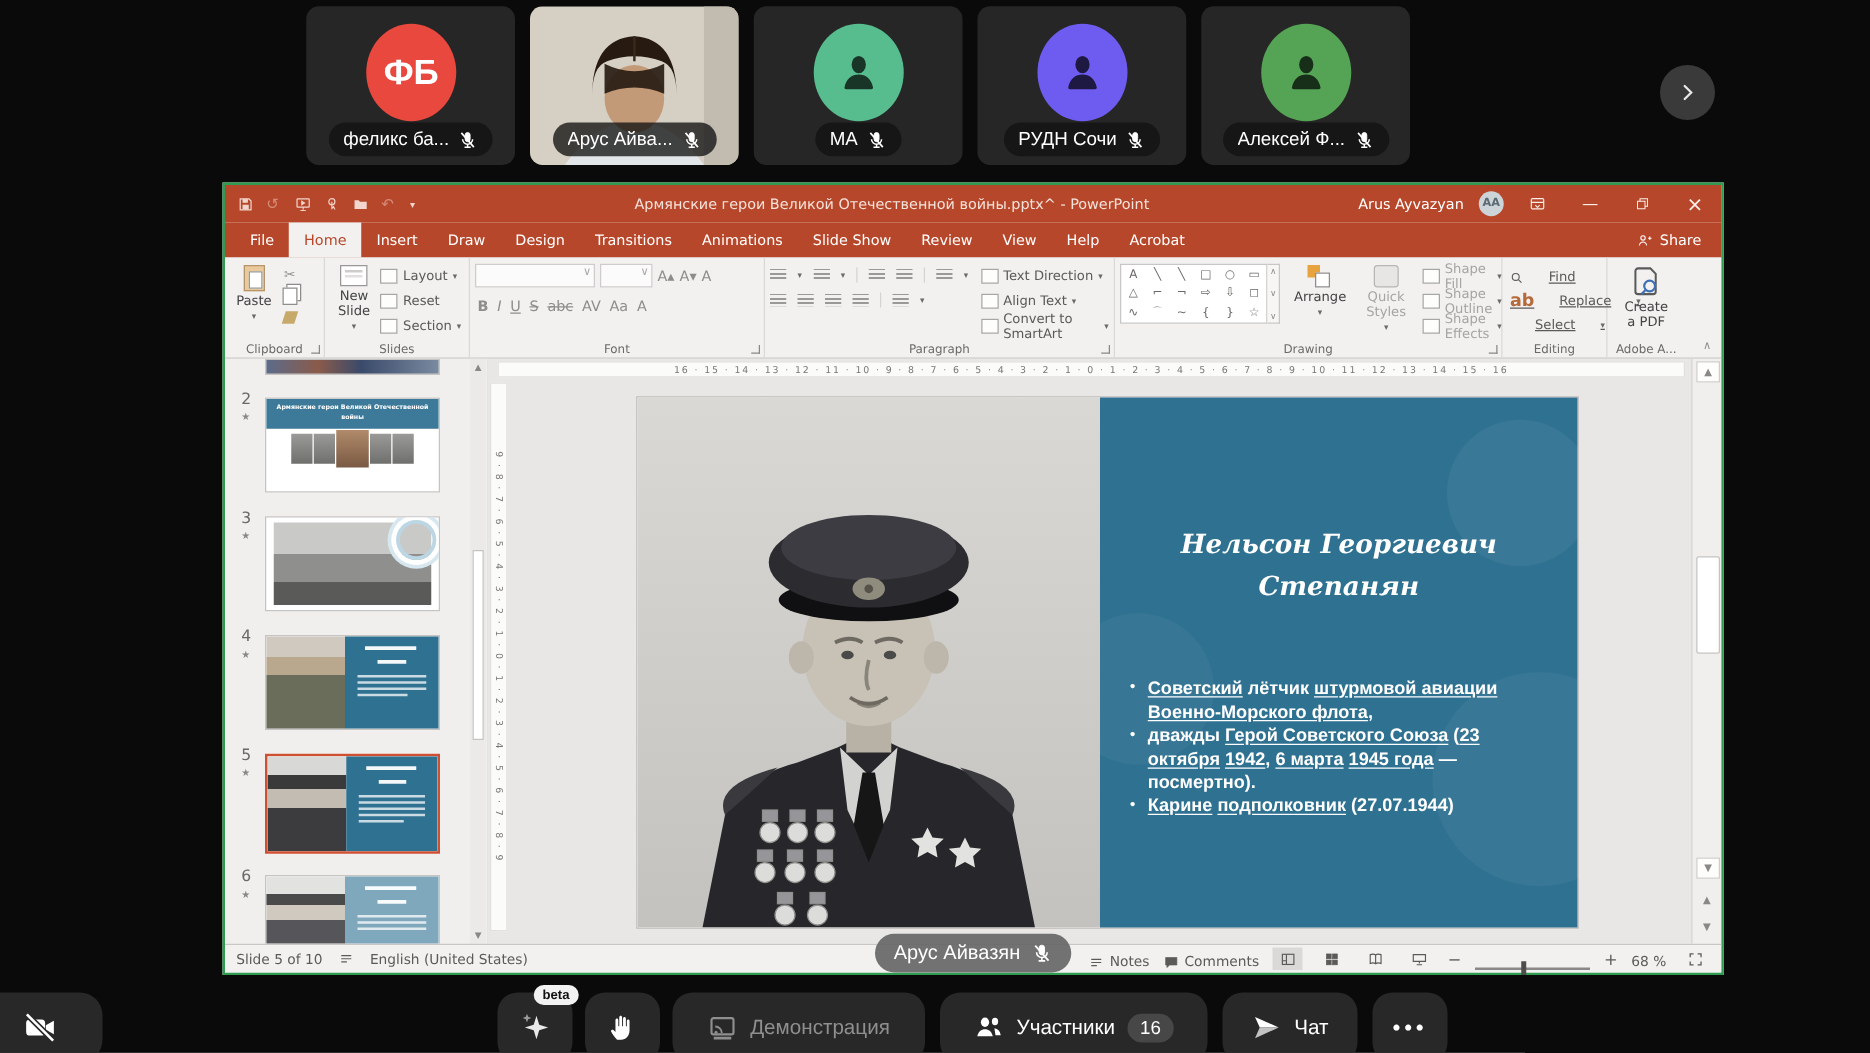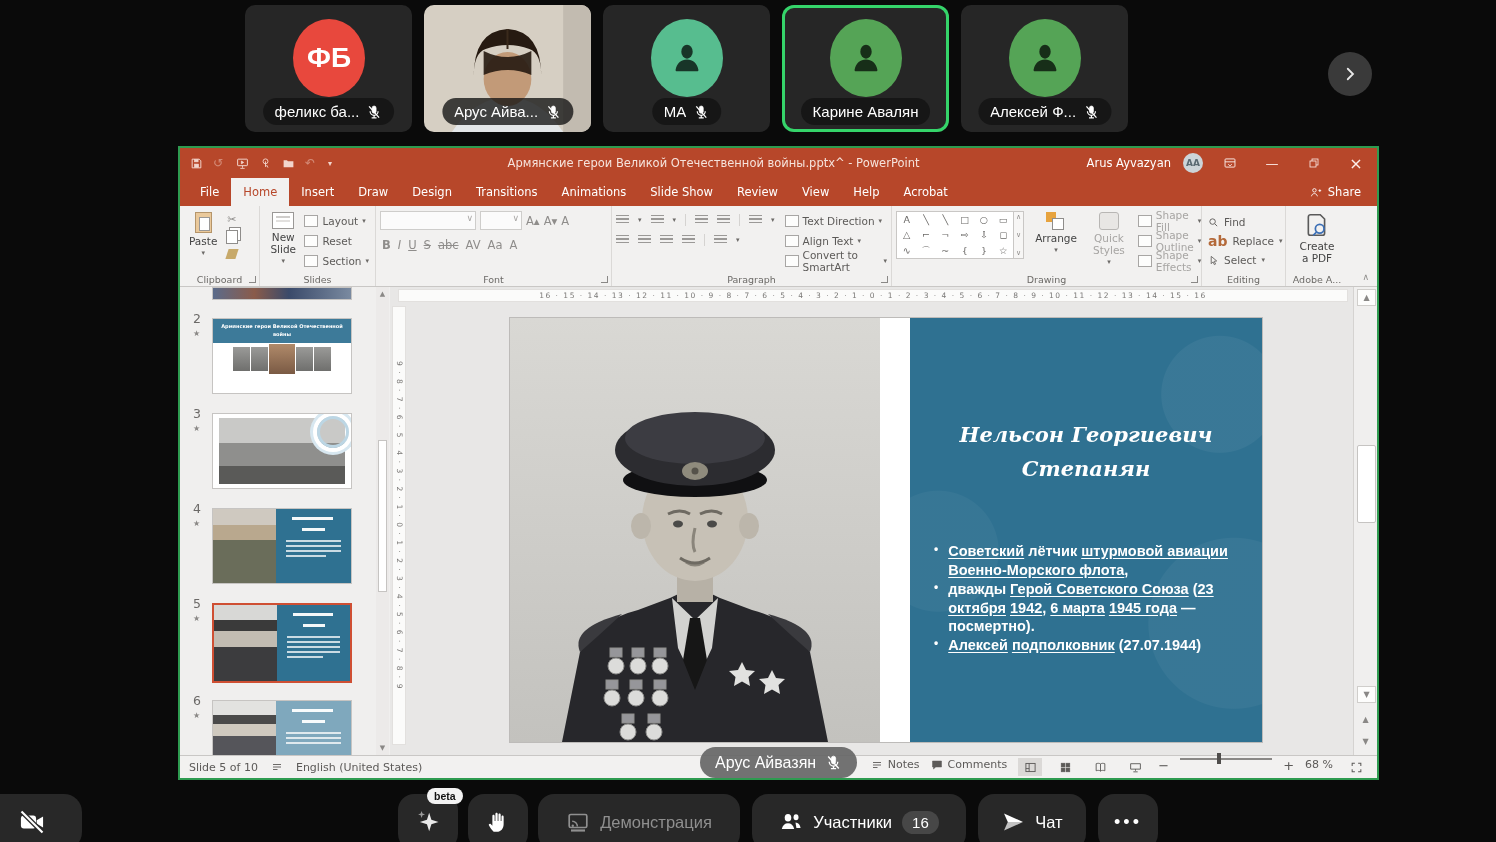--- a/index.html
+++ b/index.html
@@ -79,21 +79,21 @@
   .vsep-r{width:1px;height:12px;background:#d5d3d1;}
   .pright{display:flex;flex-direction:column;gap:3px;padding-left:10px;padding-top:1px;}
   .shapes{width:116px;height:46px;border:1px solid #c9c7c5;background:#fff;display:grid;
           grid-template-columns:repeat(6,1fr);font-size:9.5px;color:#6a6866;text-align:center;line-height:15px;overflow:hidden;}
   .shsc{display:flex;flex-direction:column;justify-content:space-between;font-size:7px;color:#8f8d8b;padding:1px 2px;border:1px solid #c9c7c5;border-left:none;background:#f7f6f5;height:44px;}
   .arrico{width:20px;height:18px;position:relative;}
   .arrico::before{content:"";position:absolute;left:0;top:0;width:10px;height:10px;background:#e7a33e;}
   .arrico::after{content:"";position:absolute;left:6px;top:6px;width:10px;height:10px;background:#fff;border:1px solid #8f8d8b;}
   .qsico{width:18px;height:16px;border:1px solid #b8b6b4;border-radius:3px;background:#e8e6e4;}
   .dimtxt{color:#a7a5a3;}
-  .edrow{display:flex;align-items:center;gap:5px;font-size:10.5px;color:#5c5a58;height:18px;}
+  .edrow{display:flex;align-items:center;gap:20px;font-size:10.5px;color:#5c5a58;height:18px;text-decoration:underline;}
   .edrow svg{width:11px;height:11px;stroke:#7a7876;fill:none;}
   .pdfico{width:26px;height:26px;}
   .ribcol{position:absolute;right:8px;bottom:4px;font-size:9px;color:#8f8d8b;}
 
   
   .pbody{position:absolute;top:139px;left:0;right:0;bottom:23px;}
   .thumbs{position:absolute;left:0;top:0;bottom:0;width:210px;background:#f0efee;border-right:1px solid #d5d3d1;overflow:hidden;}
   .tnum{position:absolute;left:13px;font-size:12.5px;color:#6b6967;}
   .tstar{position:absolute;left:13px;font-size:8px;color:#8a8886;}
   .tcard{position:absolute;left:32px;width:140px;background:#fff;border:1px solid #c6c4c2;box-sizing:border-box;overflow:hidden;cursor:pointer;}
@@ -110,21 +110,21 @@
   .tline{height:2px;background:rgba(255,255,255,.75);margin:3px 10px 0;}
   .tline.ttl{background:rgba(255,255,255,.95);height:3px;margin-top:8px;}
   .tscroll{position:absolute;right:1px;top:0;bottom:0;width:13px;background:#eceae9;color:#8a8886;font-size:7px;text-align:center;}
   .tsthumb{position:absolute;left:2px;right:2px;top:153px;height:150px;background:#fff;border:1px solid #c6c4c2;}
 
   .mainarea{position:absolute;left:210px;top:0;right:23px;bottom:0;background:#e8e7e6;overflow:hidden;}
   .hruler{position:absolute;left:8px;right:6px;top:2px;height:13px;background:#fbfbfa;border:1px solid #e2e0de;
           font-size:7.5px;color:#7a7876;text-align:center;line-height:12px;letter-spacing:1.5px;white-space:nowrap;overflow:hidden;box-sizing:border-box;}
   .vruler{position:absolute;left:2px;top:19px;bottom:10px;width:14px;background:#fbfbfa;border:1px solid #e2e0de;
           writing-mode:vertical-rl;font-size:7.5px;color:#7a7876;letter-spacing:1.5px;line-height:12px;text-align:center;overflow:hidden;box-sizing:border-box;}
-  .canvas{position:absolute;left:120px;top:31px;width:752px;height:424px;background:#fff;box-shadow:0 0 0 1px #bdbbb9;display:flex;gap:30px;}
+  .canvas{position:absolute;left:120px;top:31px;width:752px;height:424px;background:#fff;box-shadow:0 0 0 1px #bdbbb9;display:flex;}
   .photo{width:370px;height:424px;flex:none;}
   .panel{flex:1;position:relative;color:#fff;overflow:hidden;
      background:radial-gradient(circle at 88% 18%, rgba(255,255,255,.05) 0 58px, transparent 59px),
                 radial-gradient(circle at 92% 72%, rgba(255,255,255,.045) 0 85px, transparent 86px),
                 radial-gradient(circle at 8% 55%, rgba(255,255,255,.04) 0 60px, transparent 61px),#2f7191;}
   .stitle{margin-top:100px;text-align:center;font-family:"DejaVu Serif","Liberation Serif",serif;
           font-style:italic;font-weight:bold;font-size:21px;line-height:1.62;}
   #bullets{list-style:none;margin:56px 0 0;padding:0 22px 0 24px;font-weight:bold;font-size:14.5px;line-height:1.3;
            font-family:"Liberation Sans",sans-serif;}
   #bullets li{display:flex;gap:10px;}
@@ -132,21 +132,21 @@
   #bullets .u{text-decoration:underline;text-underline-offset:2px;}
 
   .vscroll{position:absolute;right:0;top:0;bottom:0;width:23px;background:#f0efee;border-left:1px solid #d5d3d1;
            color:#8a8886;font-size:8px;}
   .vsbtn{position:absolute;left:3px;width:17px;height:15px;background:#fdfdfc;border:1px solid #d0cecb;
          display:flex;align-items:center;justify-content:center;}
   .vsthumb{position:absolute;left:3px;width:17px;top:158px;height:76px;background:#fff;border:1px solid #c6c4c2;border-radius:2px;}
 
   .statusbar{position:absolute;left:0;right:0;bottom:0;height:23px;background:#f2f1f0;border-top:1px solid #c9c7c5;
              display:flex;align-items:center;font-size:11px;color:#5c5a58;padding:0 9px;box-sizing:border-box;gap:13px;}
-  .sb-right{margin-left:auto;display:flex;align-items:flex-start;gap:11px;}
+  .sb-right{margin-left:auto;display:flex;align-items:flex-end;gap:11px;}
   .sb-it{display:flex;align-items:center;gap:5px;cursor:pointer;}
   .sb-it svg,.sic{width:12px;height:12px;stroke:#5c5a58;fill:none;}
   .view-ic{width:24px;height:18px;display:flex;align-items:center;justify-content:center;}
   .view-ic svg{width:13px;height:13px;stroke:#5c5a58;fill:none;}
   .view-ic.on{background:#dbd9d7;}
   .strack{width:92px;height:2px;background:#8a8886;position:relative;}
   .sthumb{position:absolute;left:40%;top:-5px;width:4px;height:11px;background:#4f4d4b;}
   .zpm{font-size:13px;color:#5c5a58;}
 
   
@@ -321,28 +321,31 @@
               <use href="#i-person"></use>
             </svg>
           </div>
           <div class="pill">
             <span>МА</span>
             <svg class="mic">
               <use href="#i-mic-off"></use>
             </svg>
           </div>
         </div>
-        <div class="tile active">
-          <div class="ava" style="background: rgb(85, 164, 86);">
+        <div class="tile">
+          <div class="ava" style="background: rgb(110, 92, 240);">
             <svg class="pico">
               <use href="#i-person"></use>
             </svg>
           </div>
           <div class="pill">
-            <span>Карине Авалян</span>
+            <span>РУДН Сочи</span>
+            <svg class="mic">
+              <use href="#i-mic-off"></use>
+            </svg>
           </div>
         </div>
         <div class="tile">
           <div class="ava" style="background: rgb(85, 164, 86);">
             <svg class="pico">
               <use href="#i-person"></use>
             </svg>
           </div>
           <div class="pill">
             <span>Алексей Ф...</span>
@@ -777,21 +780,21 @@
                 <li>
                   <span class="dot">•</span>
                   <span><span class="u">Советский</span><span> лётчик </span><span class="u">штурмовой авиации</span><span> </span><span class="u">Военно-Морского флота</span><span>,</span></span>
                 </li>
                 <li>
                   <span class="dot">•</span>
                   <span><span>дважды </span><span class="u">Герой Советского Союза</span><span> (</span><span class="u">23 октября</span><span> </span><span class="u">1942</span><span>, </span><span class="u">6 марта</span><span> </span><span class="u">1945 года</span><span> — посмертно).</span></span>
                 </li>
                 <li>
                   <span class="dot">•</span>
-                  <span><span class="u">Алексей</span><span> </span><span class="u">подполковник</span><span> (27.07.1944)</span></span>
+                  <span><span class="u">Карине</span><span> </span><span class="u">подполковник</span><span> (27.07.1944)</span></span>
                 </li>
               </ul>
           </div>
         </div>
       </div>
 
       <div class="vscroll">
         <div class="vsbtn" style="top:2px">▲</div>
         <div class="vsthumb"></div>
         <div class="vsbtn" style="bottom:52px">▼</div>

